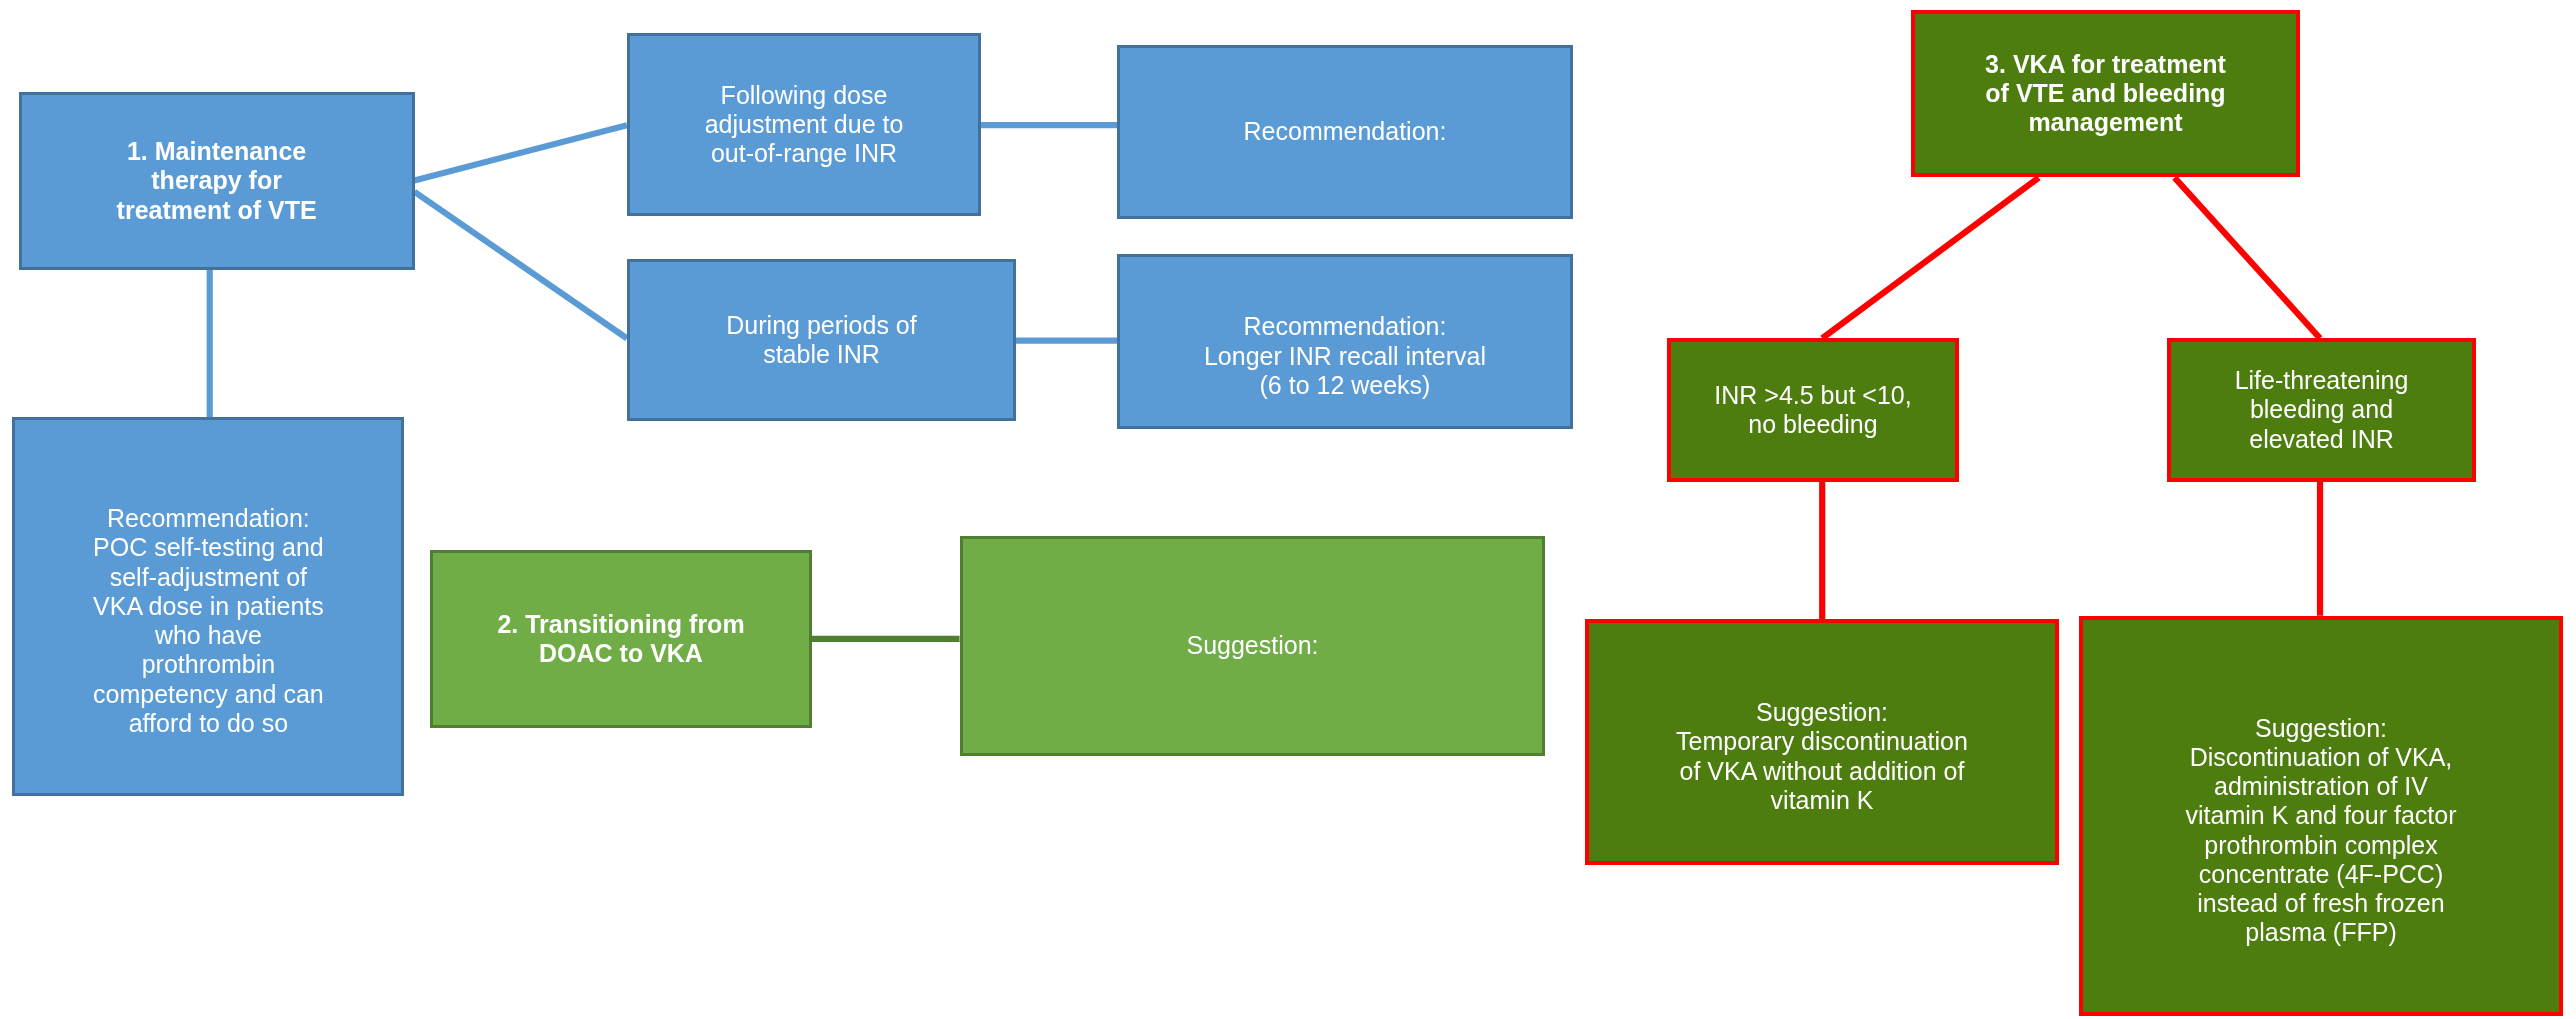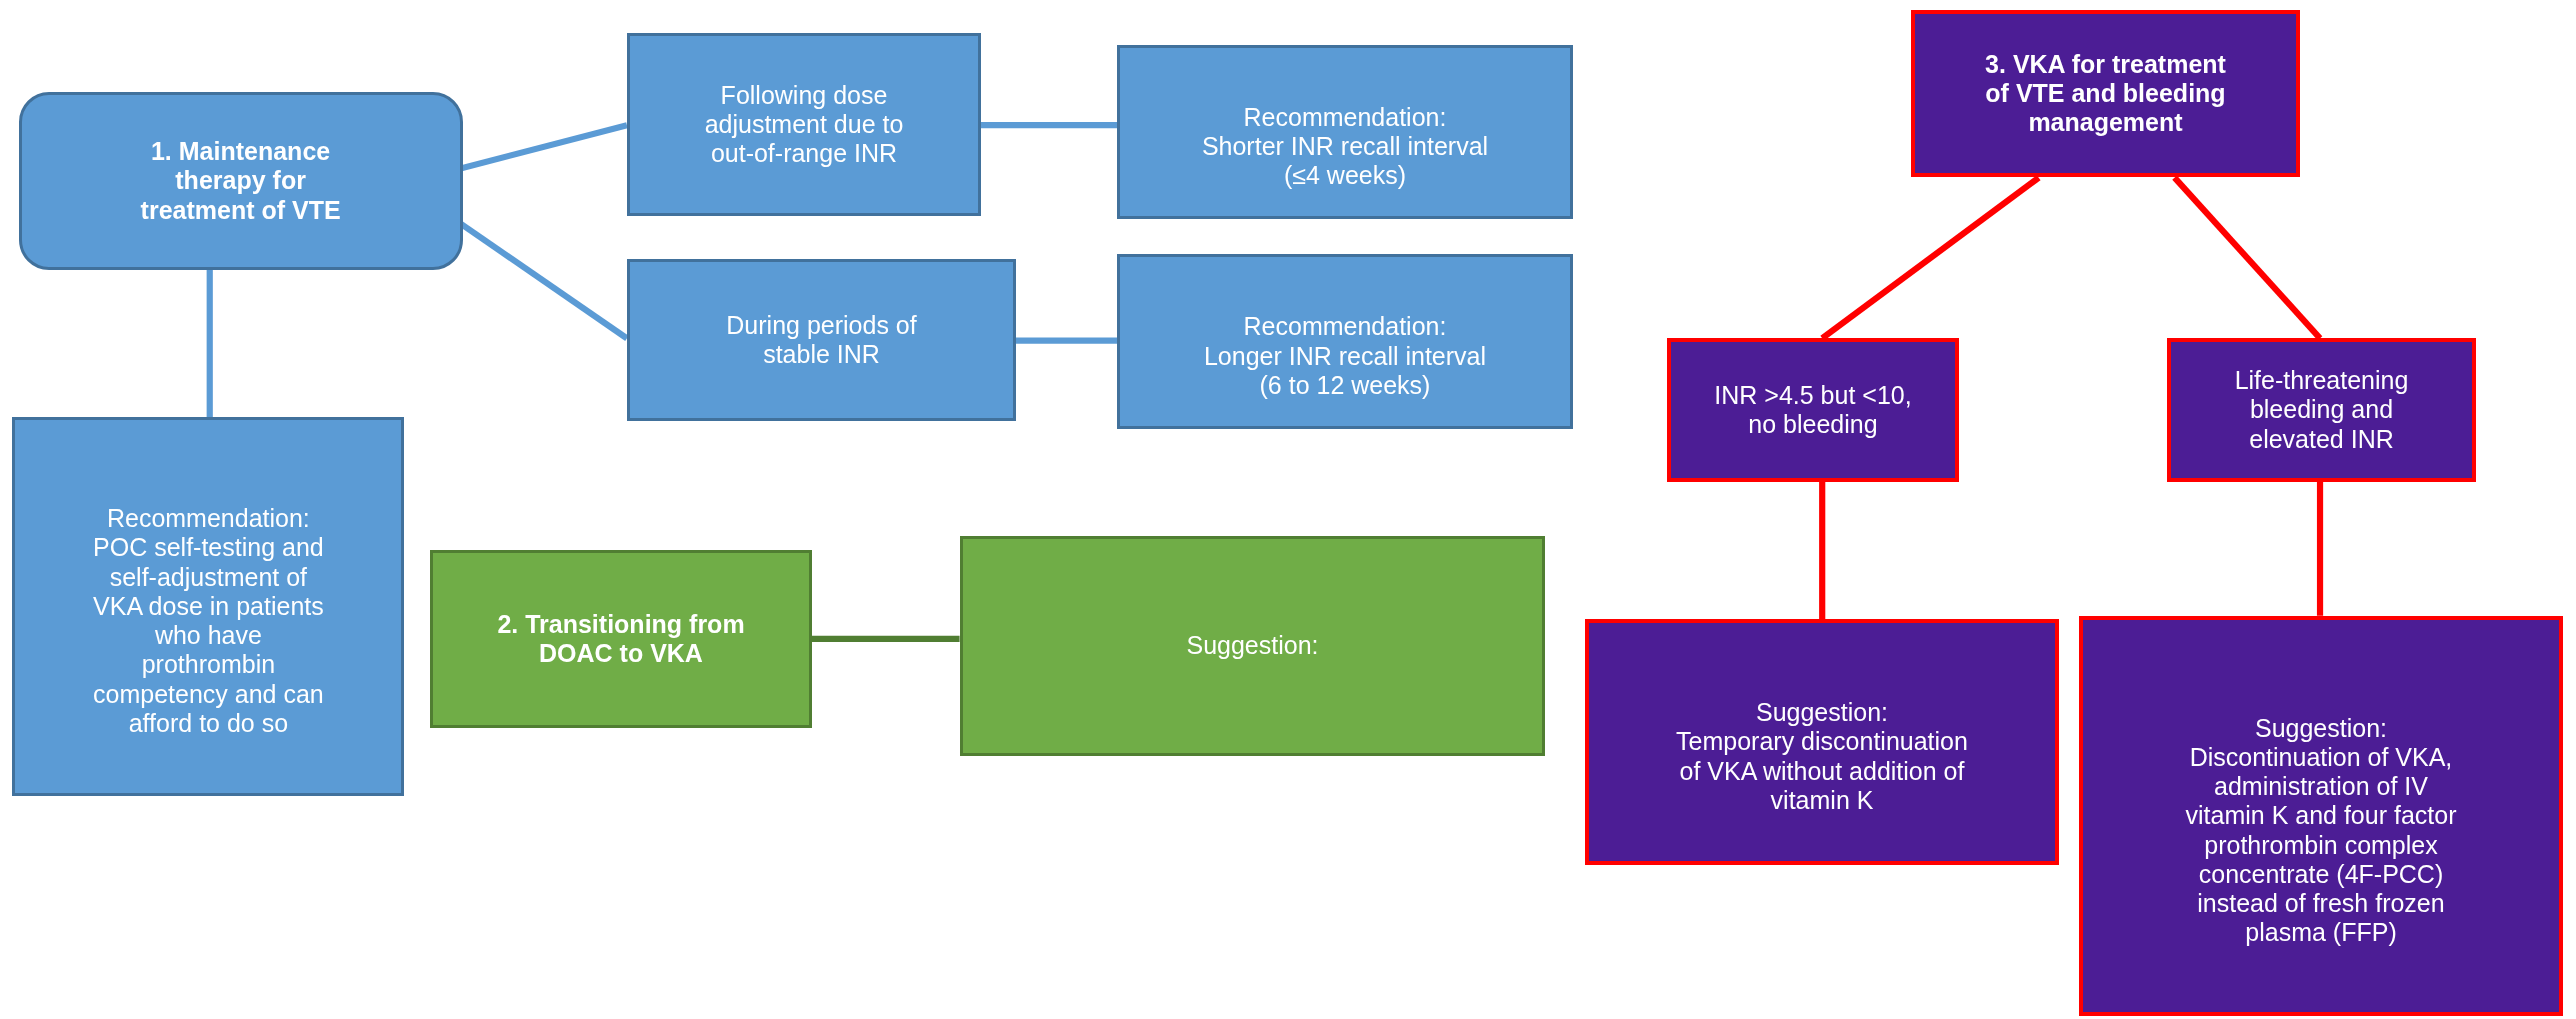--- a/index.html
+++ b/index.html
@@ -51,21 +51,21 @@
     font-size: 25px;
   }
   
   .green {
     background: #70AD47;
     border: 3.4px solid #507E32;
     font-size: 25px;
   }
   
   .red {
-    background: #4c1d95;
+    background: #4d7c0f;
     border: 4px solid #FF0000;
     font-size: 25px;
   }
   .bold-all { font-weight: bold; }
 </style>
 </head>
 <body>
 
 <div id="canvas">
 
@@ -85,21 +85,21 @@
 
     <line x1="3616" y1="315" x2="3232" y2="600" stroke="#FF0000" stroke-width="11"></line>
 
     <line x1="3857" y1="315" x2="4115" y2="600" stroke="#FF0000" stroke-width="11"></line>
 
     <line x1="3232" y1="855" x2="3232" y2="1098" stroke="#FF0000" stroke-width="11"></line>
 
     <line x1="4115" y1="855" x2="4115" y2="1092" stroke="#FF0000" stroke-width="11"></line>
   </svg>
 
-  <div class="node blue bold-all" style="left:18.6px; top:92px; width:444px; height:178px;border-radius:30px;">
+  <div class="node blue bold-all" style="left:18.6px; top:92px; width:396px; height:178px;">
     <span class="txt">1. Maintenance
 therapy for
 treatment of VTE</span>
   </div>
 
   <div class="node blue" style="left:12.4px; top:417px; width:392px; height:379px;">
     <span class="txt">
       <span class="hdr">Recommendation:</span><span>POC self-testing and
 self-adjustment of
 VKA dose in patients
@@ -111,22 +111,21 @@
   </div>
 
   <div class="node blue" style="left:627px; top:33px; width:354px; height:183px;">
     <span class="txt">Following dose
 adjustment due to
 out-of-range INR</span>
   </div>
 
   <div class="node blue" style="left:1117px; top:45px; width:456px; height:174px;">
     <span class="txt">
-      <span class="hdr">Recommendation:</span><span>Shorter INR recall interval
-(≤4 weeks)</span>
+      <span class="hdr">Recommendation:</span>
     </span>
   </div>
 
   <div class="node blue" style="left:627px; top:259px; width:389px; height:162px;">
     <span class="txt">During periods of
 stable INR</span>
   </div>
 
   <div class="node blue" style="left:1117px; top:254px; width:456px; height:175px;">
     <span class="txt">

